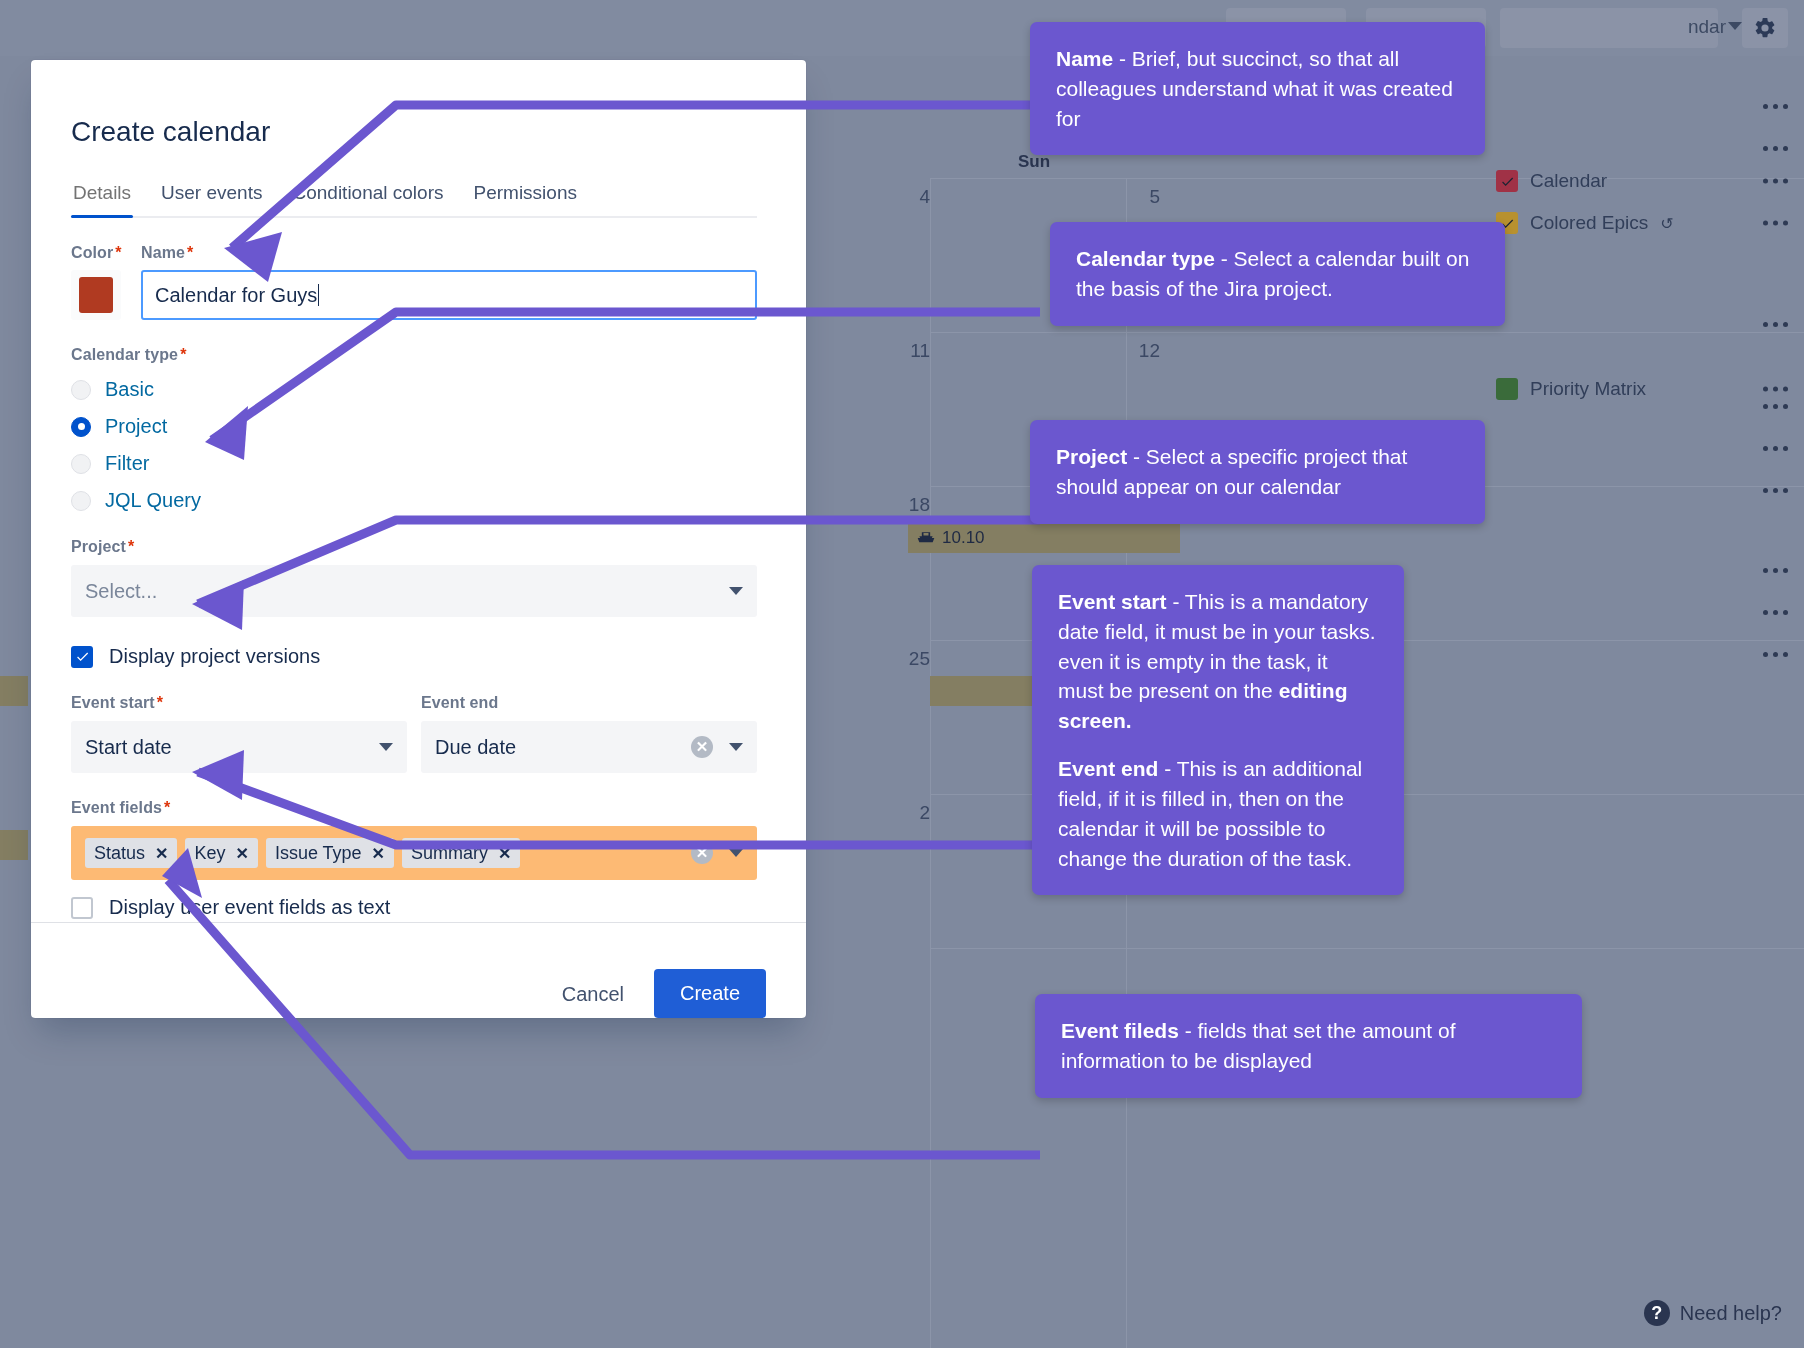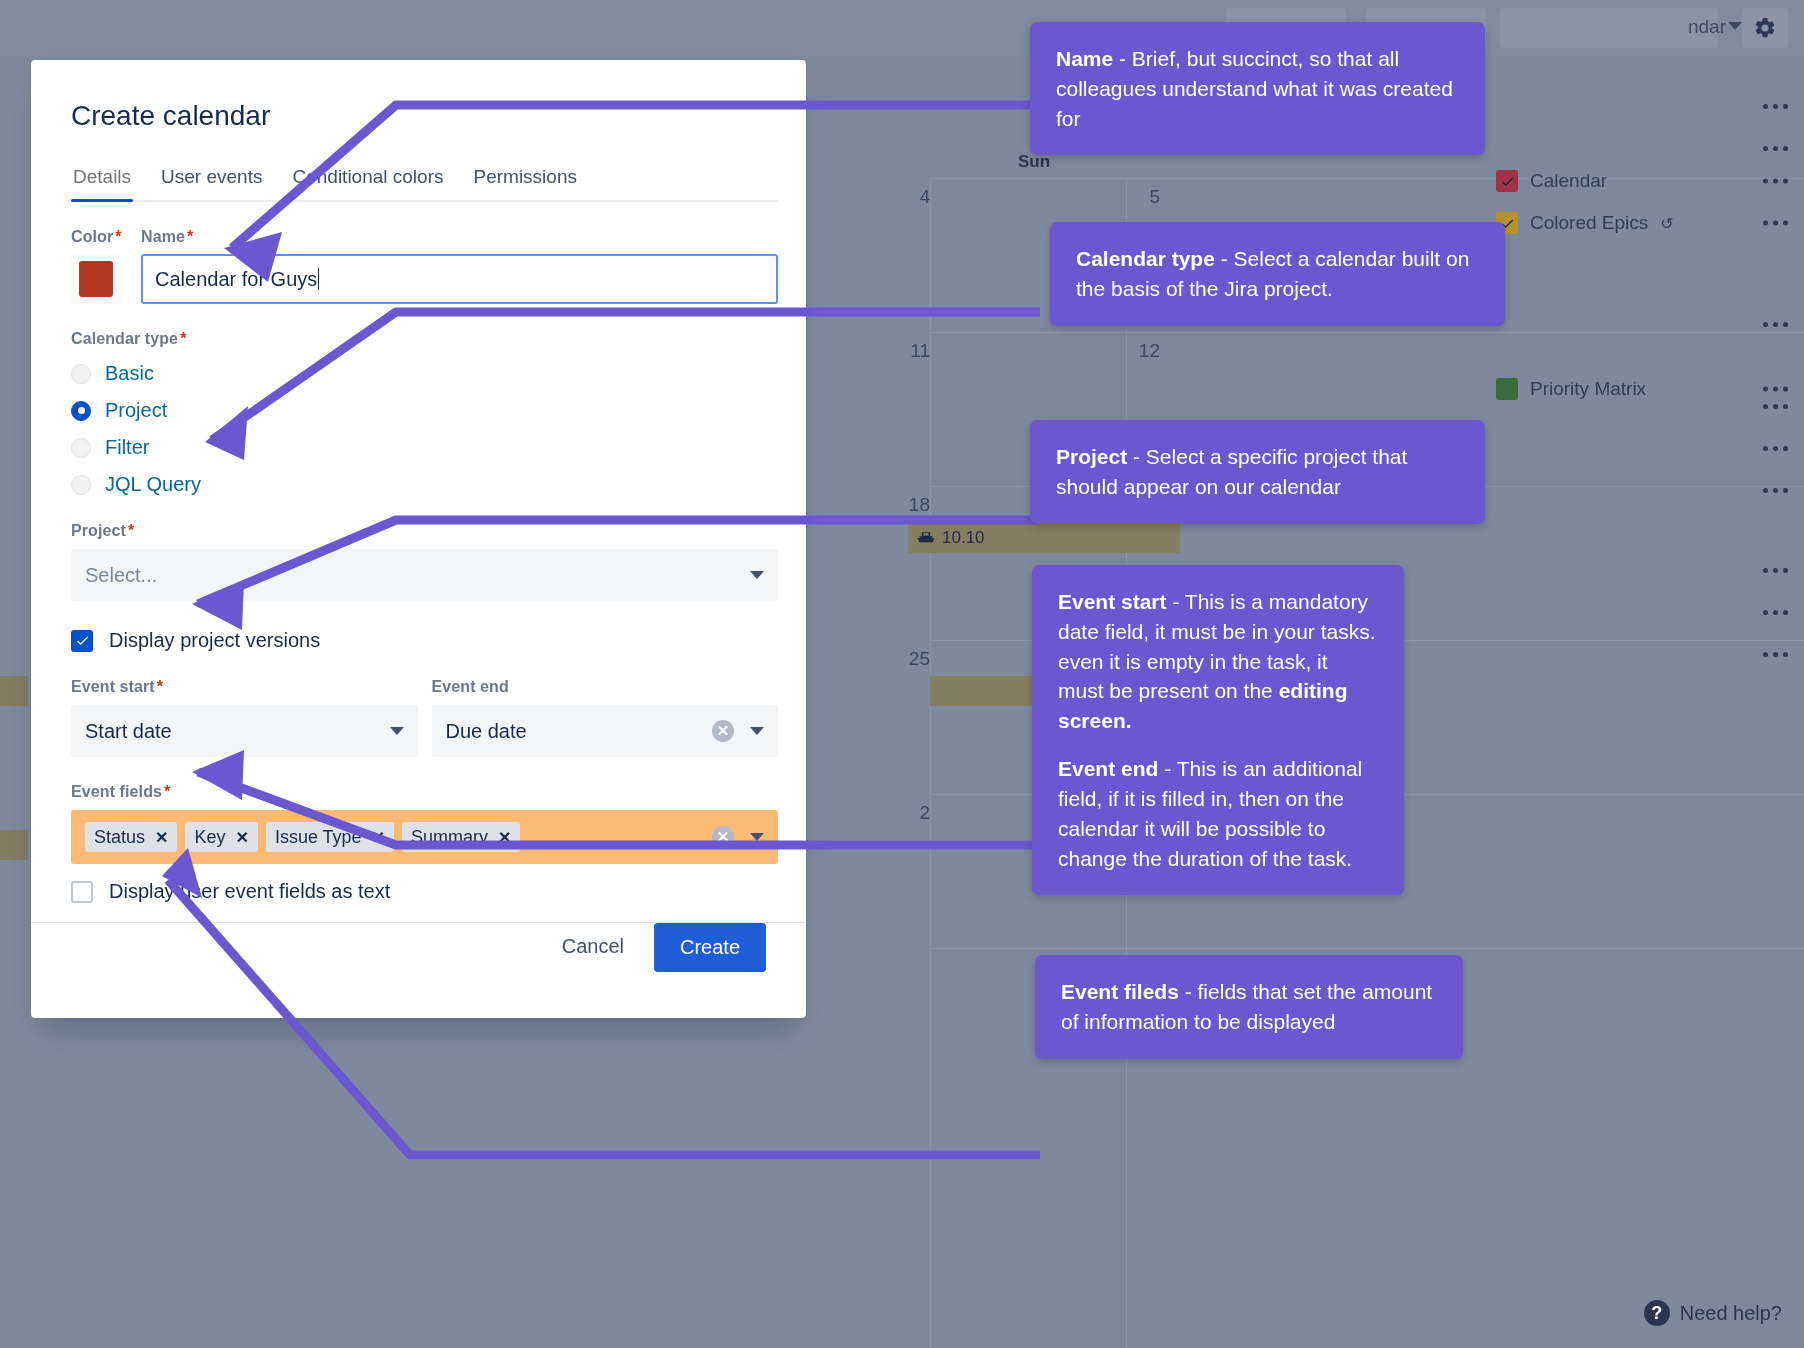--- a/index.html
+++ b/index.html
@@ -104,21 +104,21 @@
   }
   .need-help span { color: #2a3550; font-size: 20px; }
 
   
   #modal {
     position: absolute; left: 31px; top: 60px; width: 775px; height: 958px;
     background: #ffffff; border-radius: 4px;
     box-shadow: 0 0 1px rgba(9,30,66,.31), 0 20px 32px -8px rgba(9,30,66,.25);
     display: flex; flex-direction: column;
   }
-  .modal-body { padding: 28px 28px 0 40px; flex: 1; overflow: hidden; }
+  .modal-body { padding: 28px 49px 0 40px; flex: 1; overflow: hidden; margin-top: 16px; }
   .modal-title {
     font-size: 28px; color: #172b4d; font-weight: 500;
     margin: 12px 0 34px 0;
   }
   .tabs { display: flex; gap: 26px; border-bottom: 2px solid #ebecf0; }
   .tab {
     padding: 0 2px 12px 2px; font-size: 19px; color: #42526e; cursor: pointer;
     position: relative;
   }
   .tab.active { color: #737373; font-weight: 500; }
@@ -198,21 +198,21 @@
   }
   .chip {
     background: #dfe1e6; border-radius: 3px; height: 30px;
     display: flex; align-items: center; gap: 10px;
     padding: 0 9px; font-size: 18px; color: #172b4d;
   }
   .chip-x { color: #172b4d; font-size: 16px; font-weight: bold; cursor: pointer; }
 
   .modal-footer {
     border-top: 1px solid #dfe1e6;
-    height: 96px; display: flex; align-items: flex-start; justify-content: flex-end;
+    height: 96px; display: flex; align-items: flex-end; justify-content: flex-end;
     gap: 14px; padding: 0 40px;
   }
   .btn-cancel {
     background: transparent; border: none; font-size: 20px; color: #42526e;
     padding: 12px 16px; cursor: pointer; font-family: "Liberation Sans", sans-serif;
   }
   .btn-create {
     background: #1f5ed6; border: none; border-radius: 4px; color: #fff;
     font-size: 20px; font-weight: 500; padding: 13px 26px; cursor: pointer;
     font-family: "Liberation Sans", sans-serif;
@@ -539,15 +539,15 @@
 
 <div class="callout" style="left:1030px;top:420px;width:455px;">
   <p><b>Project</b><span> - Select a specific project that should appear on our calendar</span></p>
 </div>
 
 <div class="callout" style="left:1032px;top:565px;width:372px;">
   <p><b>Event start</b><span> - This is a mandatory date field, it must be in your tasks. even it is empty in the task, it must be present on the </span><b>editing screen.</b></p>
   <p><b>Event end</b><span> -  This is an additional field, if it is filled in, then on the calendar it will be possible to change the duration of the task.</span></p>
 </div>
 
-<div class="callout" style="left:1035px;top:955px;width:428px;">
+<div class="callout" style="left:1035px;top:994px;width:547px;">
   <p><b>Event fileds</b><span> - fields that set the amount of information to be displayed</span></p>
 </div>
 
 </body></html>

